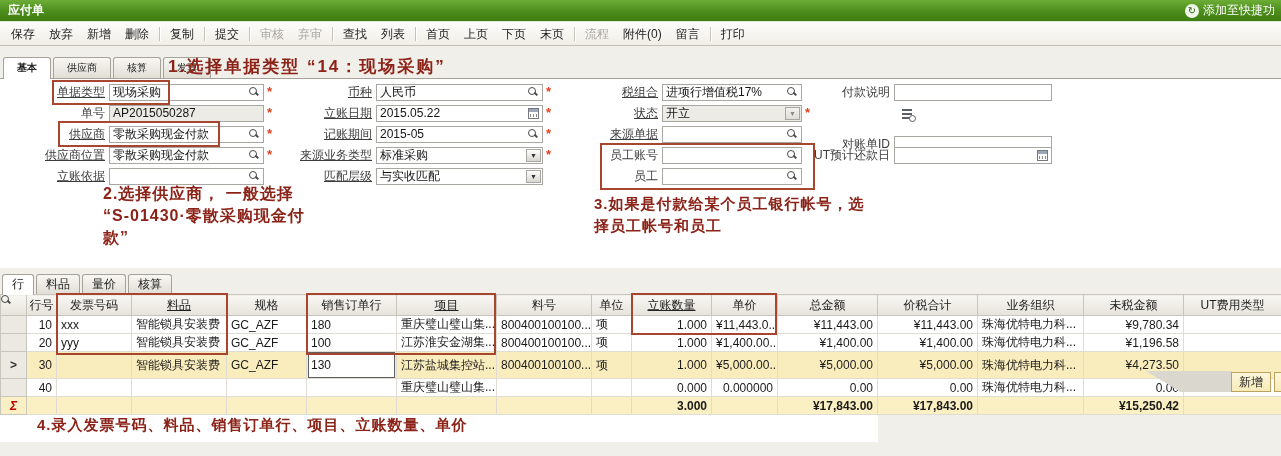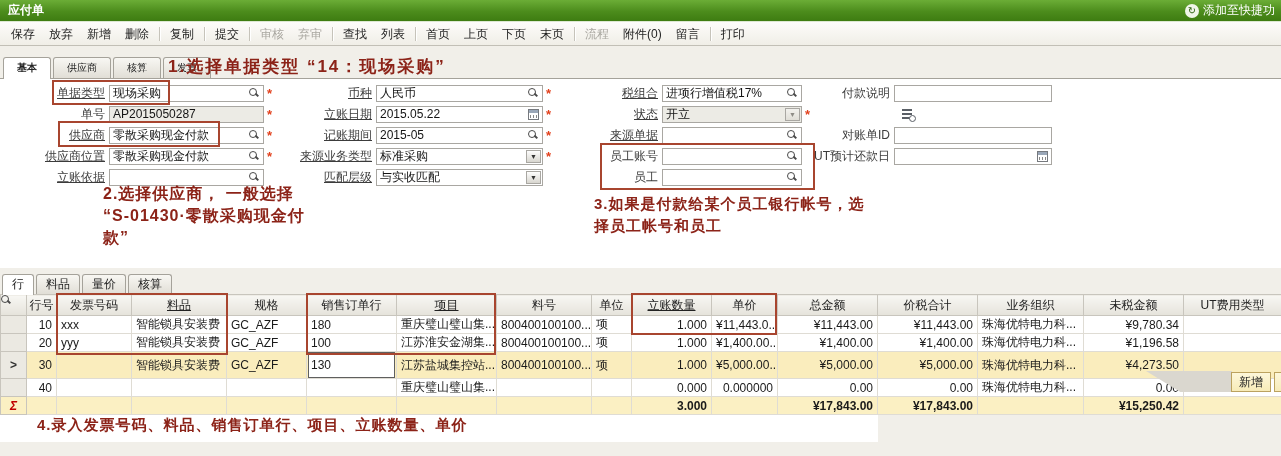--- a/index.html
+++ b/index.html
@@ -28,21 +28,21 @@
   .mtabs { position:absolute; top:57px; left:3px; display:flex; gap:2px; z-index:3; }
   .mtab { padding:0 13px; height:21px; line-height:20px; font-size:10px; color:#222;
     background:linear-gradient(#F8F7F3,#E1DED6); border:1px solid #A5A29A; border-bottom:none;
     border-radius:3px 3px 0 0; }
   .mtab.act { background:#FFF; font-weight:bold; height:22px; }
 
   .formpanel { position:absolute; top:78px; left:0; width:100%; height:190px; background:#FFF;
     border-top:1px solid #A5A29A; }
 
   
-  .fld { position:absolute; display:flex; align-items:center; height:18px; z-index:2; }
+  .fld { position:absolute; display:flex; height:18px; z-index:2; }
   .fl { text-align:right; font-size:12px; color:#3C3C3C; margin-right:4px; flex:none; white-space:nowrap; }
   .fl.u { text-decoration:underline; }
   .fi { position:relative; flex:none; height:17px; border:1px solid #A9A7A2; background:#FFF;
     font-size:12px; color:#141414; line-height:15px; padding:0 17px 0 3px;
     white-space:nowrap; overflow:hidden; }
   .fi.noic { padding-right:3px; }
   .fi.ro { background:#ECEBE5; }
   .star { color:#E2401C; font-size:13px; margin-left:3px; font-weight:bold; }
 
   
@@ -268,21 +268,21 @@
     </div>
   </div>
 
   <div class="fld" style="left:778px;top:84px">
     <div class="fl" style="width:112px">付款说明</div>
     <div class="fi noic" style="width:158px">
       <span></span>
     </div>
   </div>
   <span class="ic-lg" style="left:902px;top:109px;position:absolute;z-index:2"></span>
-  <div class="fld" style="left:778px;top:126px">
+  <div class="fld" style="left:778px;top:136px">
     <div class="fl" style="width:112px">对账单ID</div>
     <div class="fi noic" style="width:158px">
       <span></span>
     </div>
   </div>
   <div class="fld" style="left:778px;top:147px">
     <div class="fl" style="width:112px">UT预计还款日</div>
     <div class="fi" style="width:158px">
       <span></span><span class="ic-ca"></span>
     </div>

